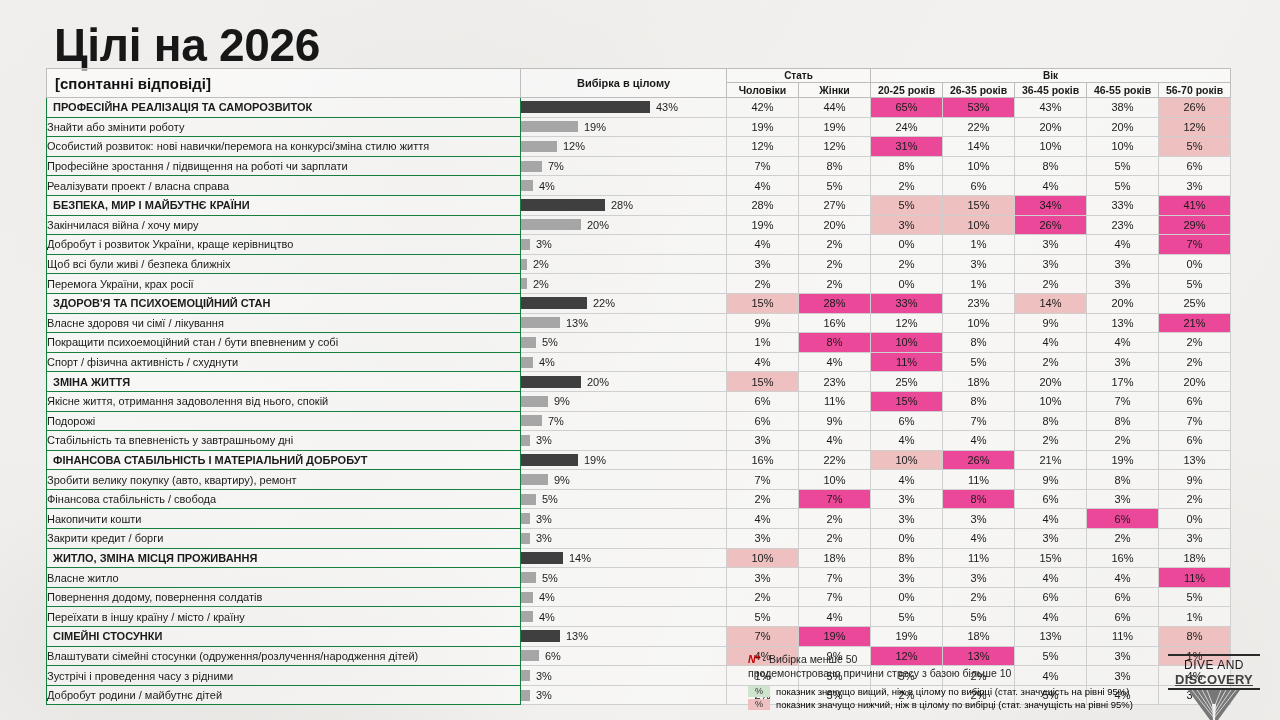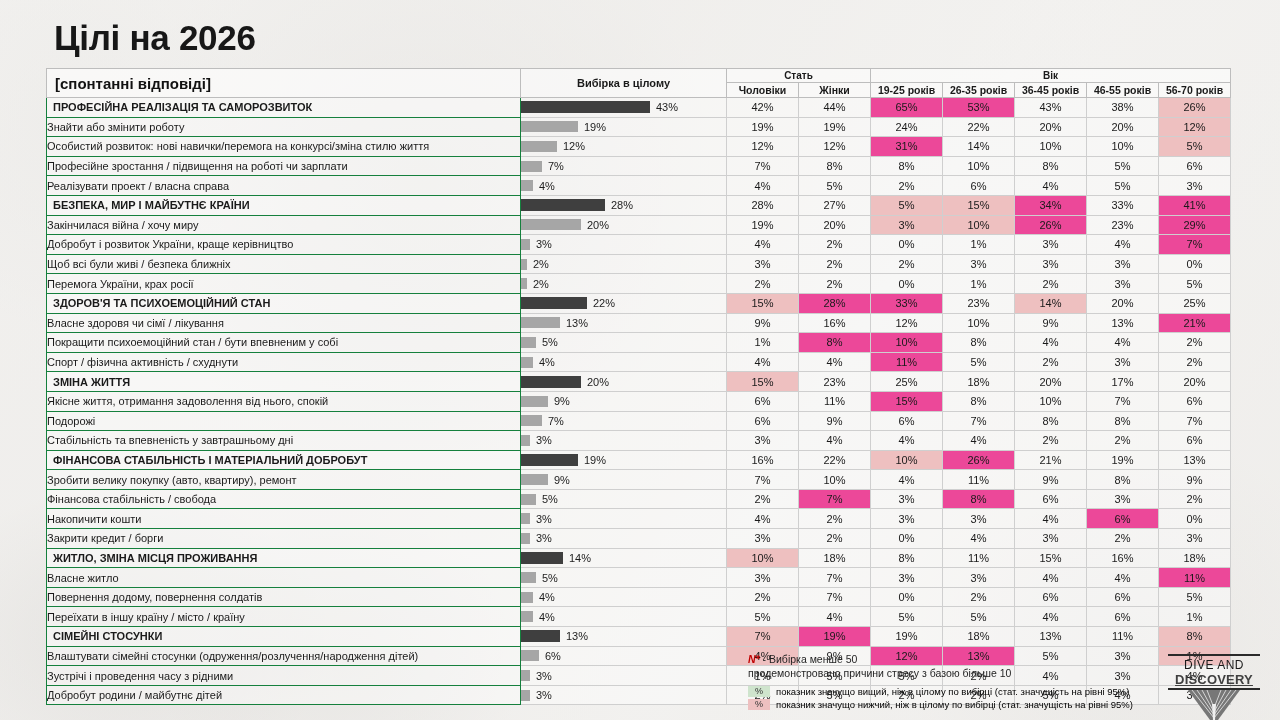--- a/index.html
+++ b/index.html
@@ -29,21 +29,21 @@
     content:"";
     position:absolute; inset:0;
     background: linear-gradient(0deg, rgba(243,242,240,0.55), rgba(243,242,240,0.72));
   }
 
   #content { position: absolute; inset: 0; }
 
   .title {
     position: absolute;
     left: 54px; top: 18px;
-    font-size: 35px;
+    font-size: 46px;
     font-weight: bold;
     color: #171717;
     letter-spacing: -0.3px;
   }
 
   
   table.grid {
     position: absolute;
     left: 46px; top: 68px;
     width: 1024px;
@@ -178,21 +178,21 @@
       <thead>
         <tr>
           <th class="hdr-spont" rowspan="2">[спонтанні відповіді]</th>
           <th class="hdr-sample" rowspan="2">Вибірка в цілому</th>
           <th class="hdr-group" colspan="2">Стать</th>
           <th class="hdr-group" colspan="5">Вік</th>
         </tr>
         <tr>
           <th class="hdr-sub">Чоловіки</th>
           <th class="hdr-sub">Жінки</th>
-          <th class="hdr-sub">19-25 років</th>
+          <th class="hdr-sub">20-25 років</th>
           <th class="hdr-sub">26-35 років</th>
           <th class="hdr-sub">36-45 років</th>
           <th class="hdr-sub">46-55 років</th>
           <th class="hdr-sub">56-70 років</th>
         </tr>
       </thead>
       <tbody id="tbody">
           <tr class="row catrow">
             <td class="lbl cat">ПРОФЕСІЙНА РЕАЛІЗАЦІЯ ТА САМОРОЗВИТОК</td>
             <td class="barcell">

